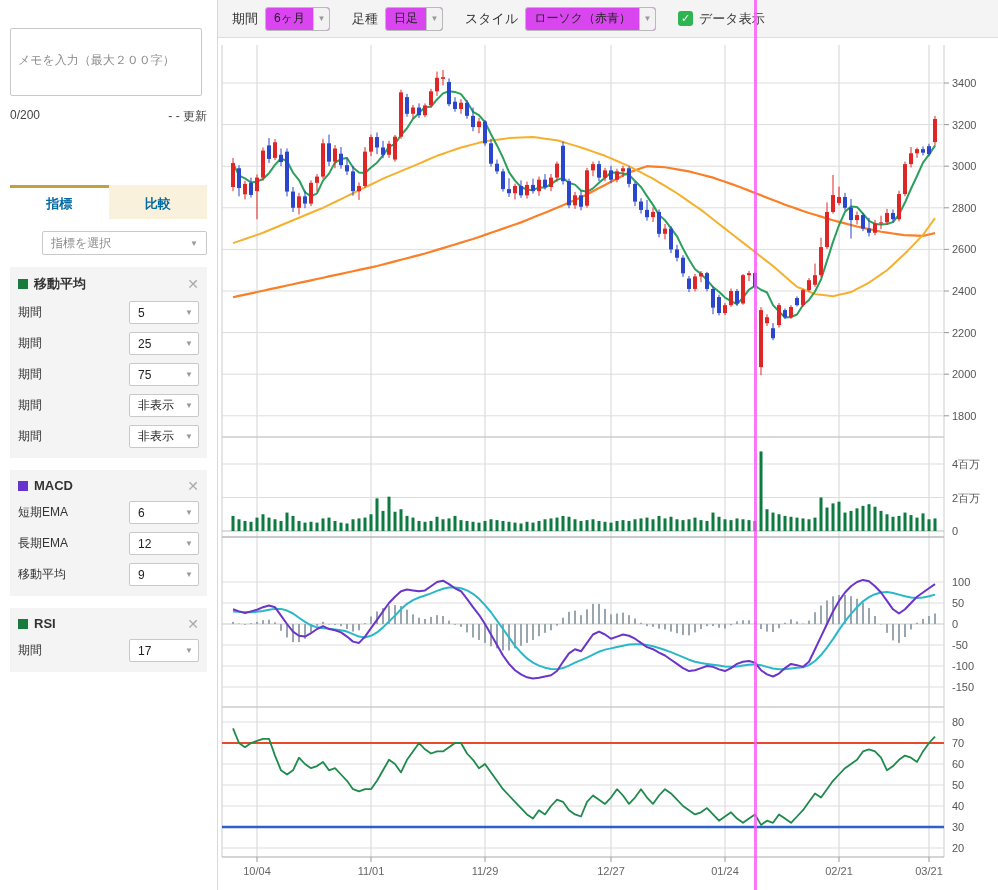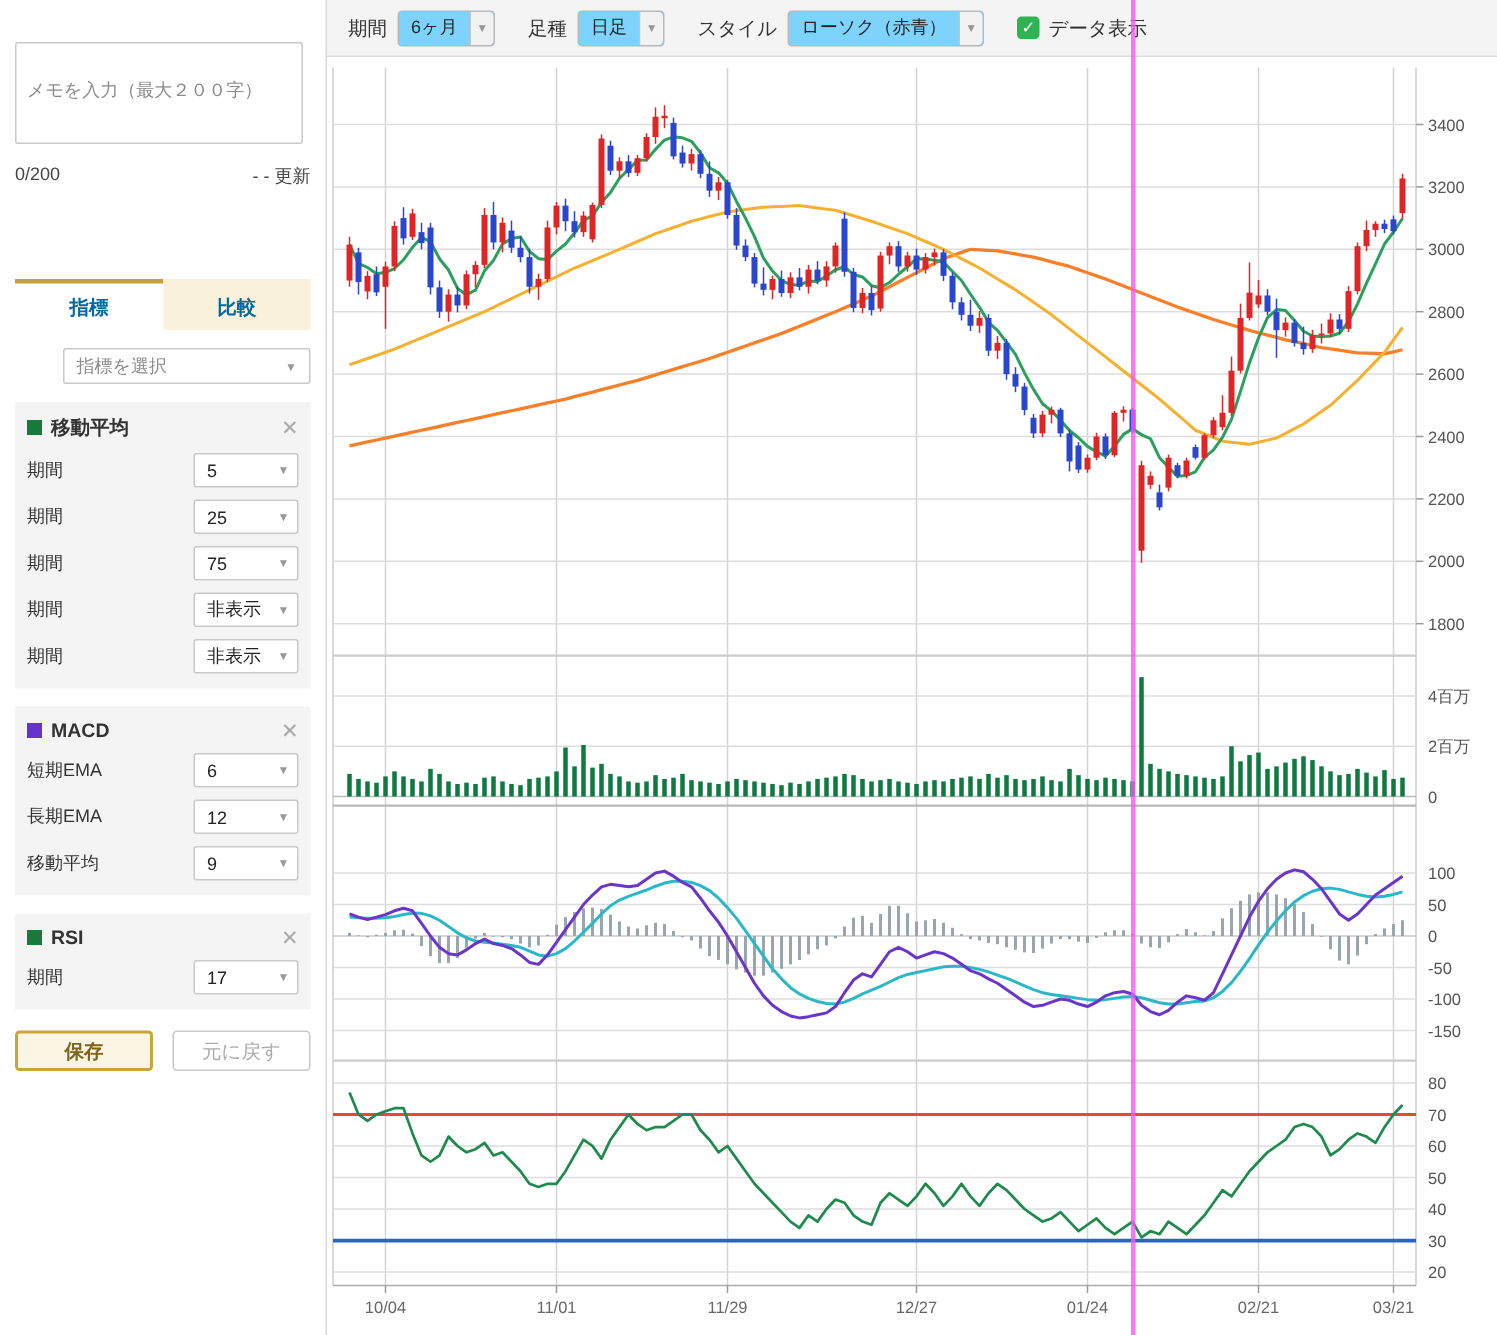--- a/index.html
+++ b/index.html
@@ -39,21 +39,21 @@
     border-radius:3px; color:#7d651e; font-weight:bold; font-size:13px; cursor:pointer;
     font-family:inherit; }
   .btn-reset { width:92px; height:27px; background:#fff; border:1px solid #c9c9c9;
     border-radius:3px; color:#ababab; font-size:13px; cursor:pointer; font-family:inherit; }
 
   
   .chart-region { position:relative; width:780px; height:890px; background:#fff; }
   .toolbar { height:38px; background:#f4f4f4; border-bottom:1px solid #ddd;
     display:flex; align-items:center; font-size:13px; padding-left:14px; }
   .tb-label { margin-right:7px; color:#333; }
-  .tb-select { background:#7dd3fc; border:1px solid #b9b9b9; border-radius:3px; height:24px;
+  .tb-select { background:#d946ef; border:1px solid #b9b9b9; border-radius:3px; height:24px;
     display:flex; align-items:center; margin-right:22px; cursor:pointer; }
   .tb-select .val { padding:0 8px; font-size:12px; color:#222; white-space:nowrap; }
   .tb-select .dd { border-left:1px solid #c4c4c4; height:100%; width:16px; display:flex;
     align-items:center; justify-content:center; background:#f2f2f2;
     border-radius:0 3px 3px 0; }
   .checkbox { width:15px; height:15px; background:#2eb451; border-radius:3px; color:#fff;
     font-size:11px; font-weight:bold; display:flex; align-items:center; justify-content:center;
     margin-right:6px; cursor:pointer; }
   #chart { position:absolute; left:0; top:38px; }
   .crosshair { position:absolute; left:317px; top:0; width:3px; height:890px;
@@ -157,24 +157,20 @@
           </div>
           <div class="ind-row">
             <span>期間</span>
       <span class="row-select">
       <span>17</span>
       <span class="caret">▼</span>
             </span>
           </div>
         </div>
       </div>
-    <div class="actions">
-      <button class="btn-save">保存</button>
-      <button class="btn-reset">元に戻す</button>
-    </div>
   </aside>
 
   <main class="chart-region">
     <div class="toolbar">
       <span class="tb-label">期間</span>
       <div class="tb-select">
         <span class="val">6ヶ月</span>
         <span class="dd">
             <span class="caret">▼</span>
           </span>

